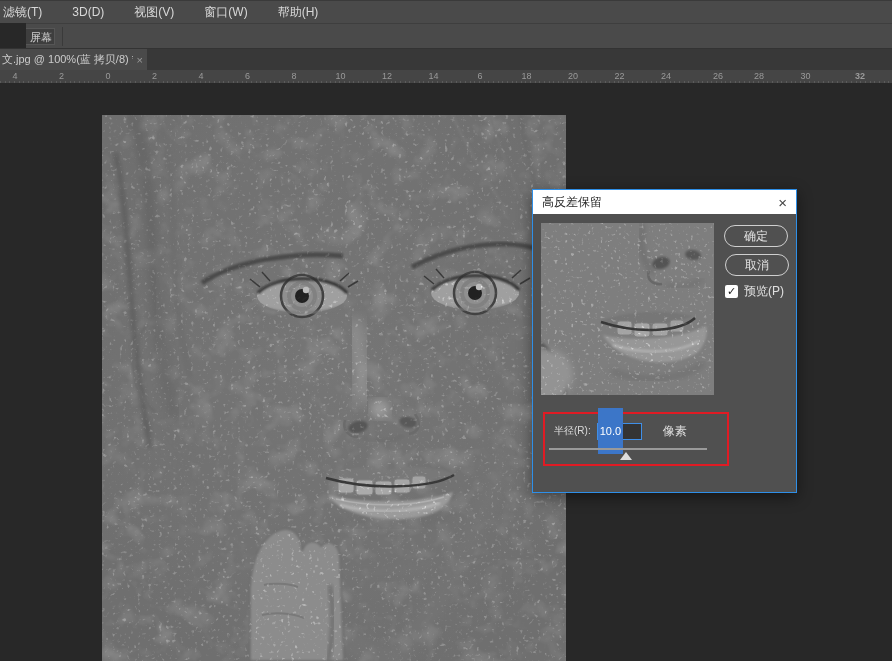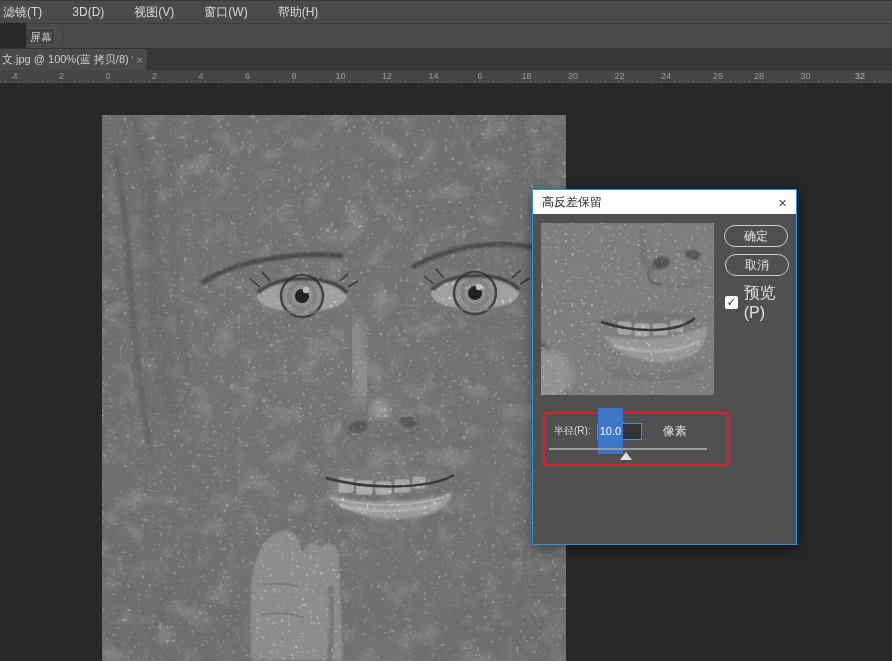--- a/index.html
+++ b/index.html
@@ -48,21 +48,21 @@
     background:repeating-linear-gradient(90deg,#6e6e6e 0 1px,transparent 1px 4.65px);
     opacity:.55;
   }
   .ruler .ruler-num{position:absolute;top:1px;transform:translateX(-50%);}
   
   .canvas{position:absolute;left:0;top:83px;width:892px;height:578px;background:#282828;}
   .photo{position:absolute;left:102px;top:32px;width:464px;height:546px;}
   .photo svg{display:block;}
   
   .dialog{
-    position:absolute;left:532px;top:106px;width:265px;height:356px;
+    position:absolute;left:532px;top:106px;width:265px;height:304px;
     border:1px solid #2e8fe8;box-sizing:border-box;background:#505050;
     box-shadow:0 4px 14px rgba(0,0,0,.45);
   }
   .dialog-titlebar{
     height:24px;background:#ffffff;display:flex;align-items:center;
     padding:0 9px;box-sizing:border-box;
   }
   .dialog-title{flex:1;color:#2b2b2b;font-size:12px;}
   .dialog-close{color:#444;font-size:15px;line-height:15px;cursor:pointer;}
   .dialog-body{position:relative;height:254px;background:#505050;}
@@ -73,21 +73,21 @@
     color:#e2e2e2;font-size:12px;text-align:center;line-height:19px;cursor:pointer;
     font-family:inherit;padding:0;
   }
   .btn-ok{left:191px;top:11px;}
   .btn-cancel{left:192px;top:40px;}
   .chk-row{position:absolute;left:192px;top:69px;display:flex;align-items:center;}
   .chk-box{
     width:13px;height:13px;background:#ffffff;border-radius:2px;
     color:#1a1a1a;font-size:11px;line-height:13px;text-align:center;cursor:pointer;
   }
-  .chk-label{color:#e0e0e0;font-size:16px;margin-left:6px;}
+  .chk-label{color:#e0e0e0;font-size:12px;margin-left:6px;}
   .zoom-row{
     position:absolute;left:8px;top:186px;width:173px;height:15px;
     display:flex;align-items:center;justify-content:center;gap:22px;
     color:#dcdcdc;font-size:11px;
   }
   .zoom-icon{display:block;cursor:pointer;}
   .annotation-red{
     position:absolute;left:10px;top:198px;width:186px;height:54px;
     border:2px solid #e01b24;box-sizing:border-box;pointer-events:none;
   }

